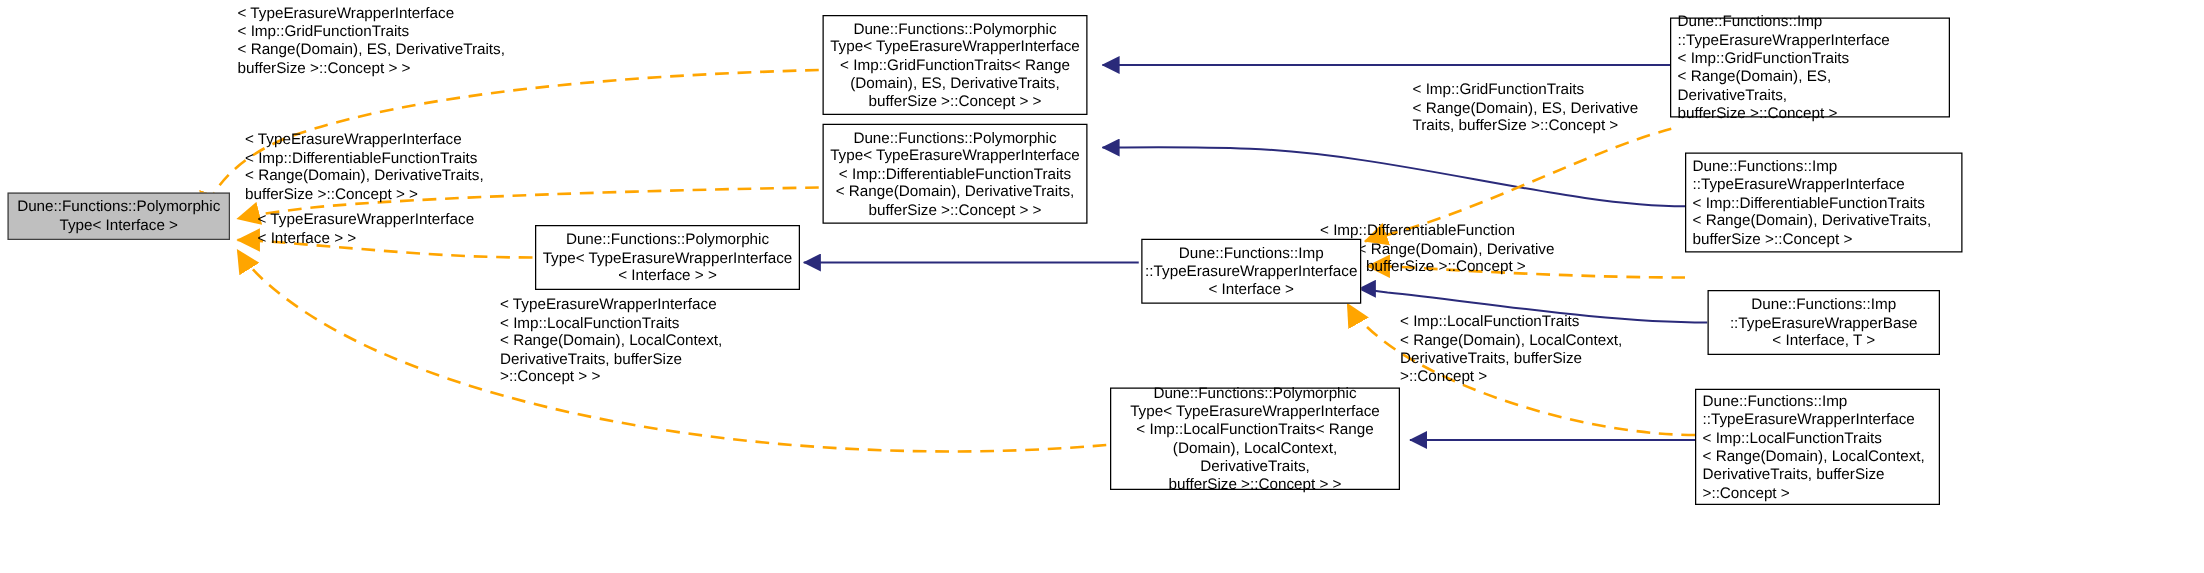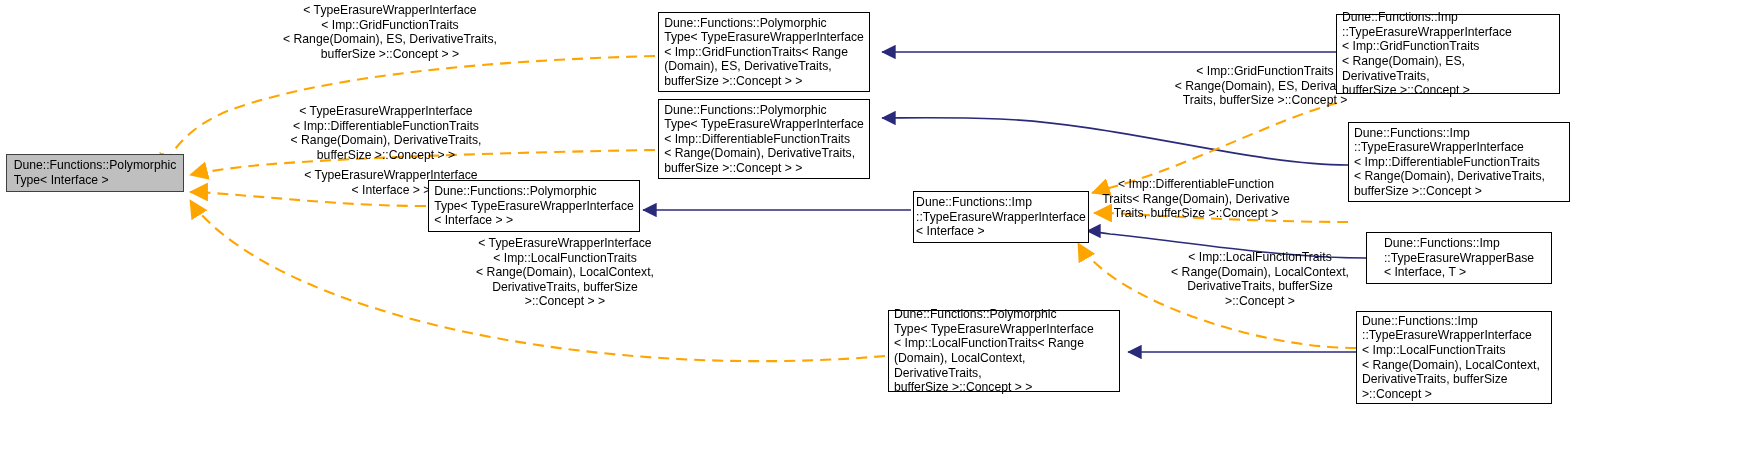--- a/index.html
+++ b/index.html
@@ -21,37 +21,38 @@
     pointer-events:none;
   }
   .node{
     position:absolute;
     box-sizing:border-box;
     border:1px solid #000000;
     background:#ffffff;
     font-size:12.2px;
     line-height:14.6px;
     padding:3px 5px;
+    text-align:center;
     white-space:pre-line;
     z-index:3;
   }
   .node.root{
     background:#bfbfbf;
     border:1px solid #404040;
   }
   .node.leftalign{
     text-align:left;
   }
   .label{
     position:absolute;
     font-size:12.2px;
     line-height:14.6px;
     color:#000000;
     white-space:pre-line;
-    text-align:center;
+    text-align:left;
     z-index:2;
     background:transparent;
   }
 </style>
 </head>
 <body>
 
 <div id="diagram">
 
   <svg id="edges" viewBox="0 0 1763 458" width="1763" height="458" xmlns="http://www.w3.org/2000/svg">

